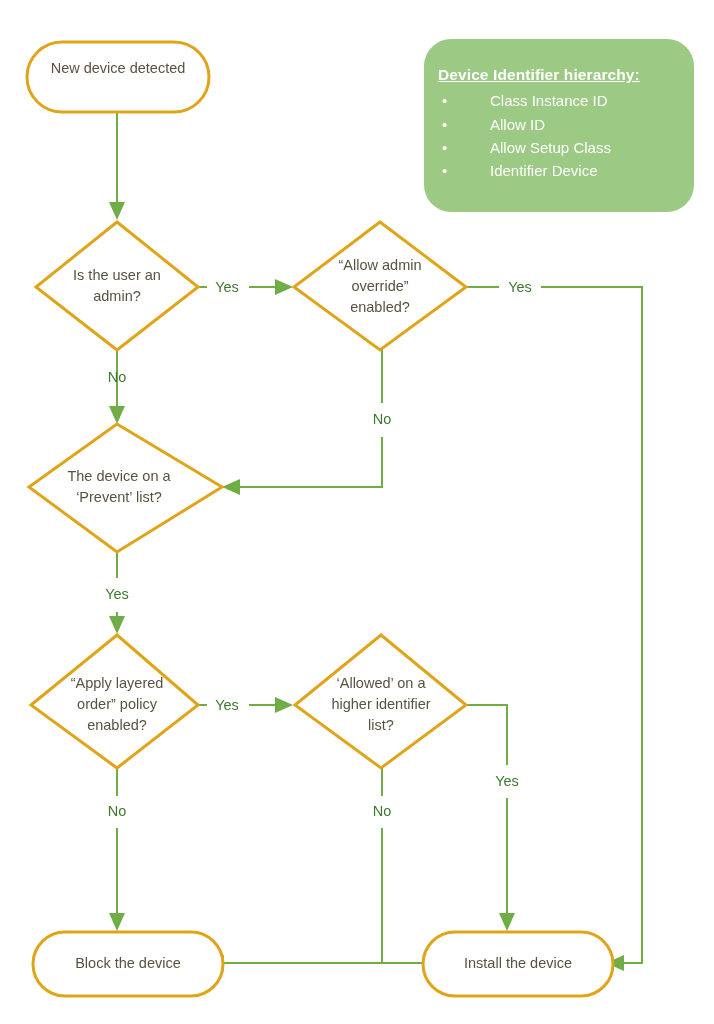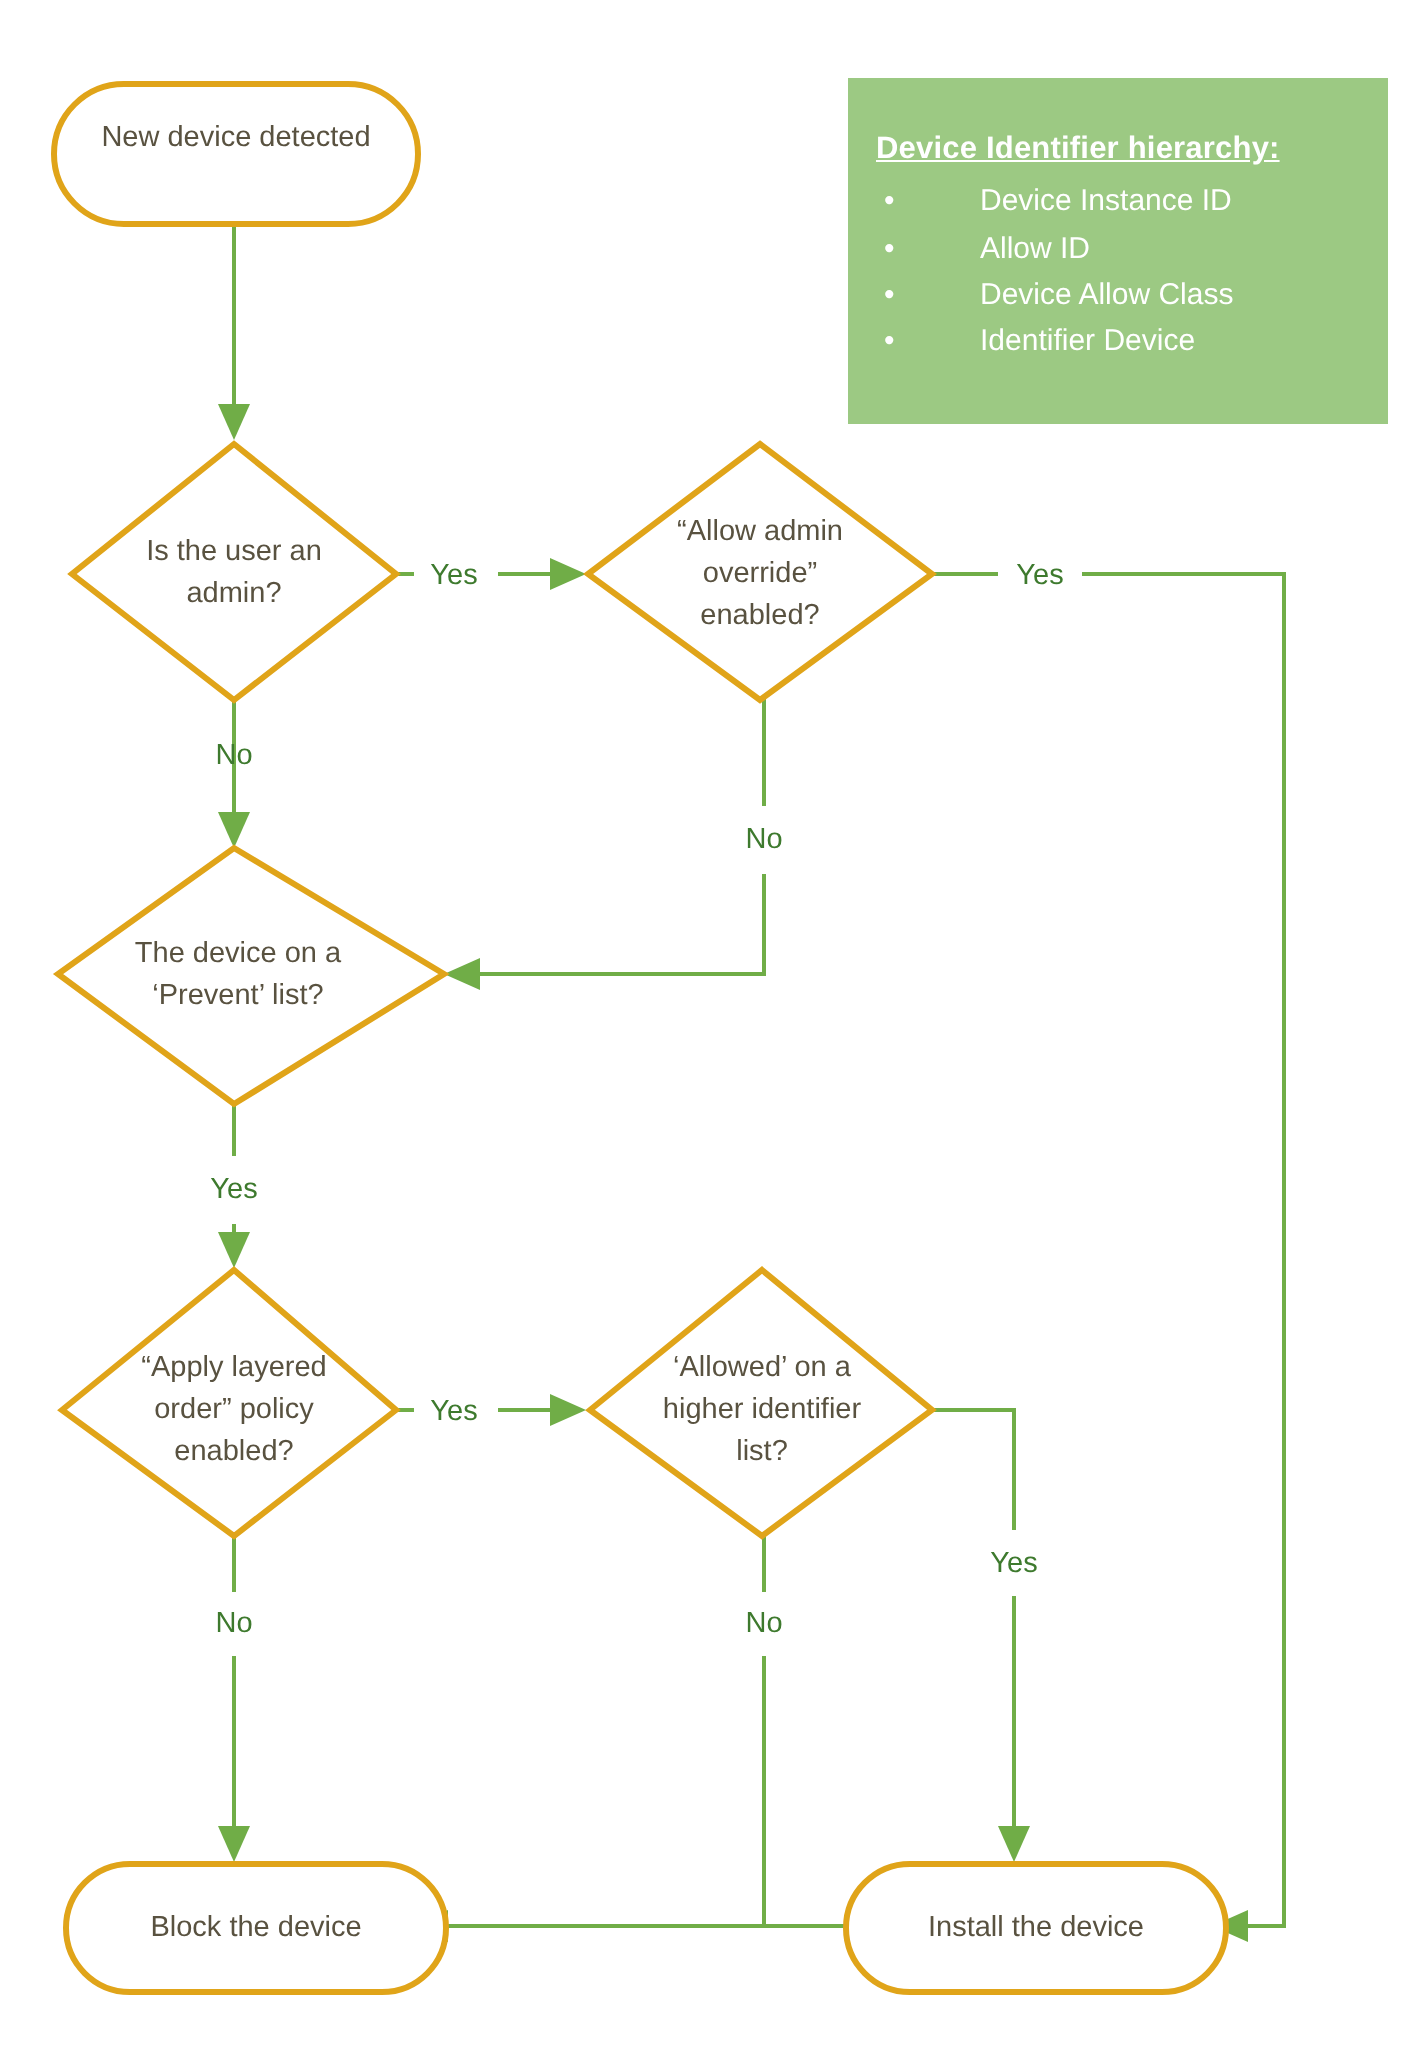--- a/index.html
+++ b/index.html
@@ -54,20 +54,21 @@
   }
   .legend-box {
     position: absolute;
     left: 424px;
     top: 39px;
     width: 270px;
     height: 173px;
     background: #9CC983;
     box-sizing: border-box;
     padding: 26px 0 0 14px;
+    border-radius: 27px;
   }
   .legend-title {
     font-family: "Liberation Sans", sans-serif;
     font-size: 15.5px;
     font-weight: bold;
     color: #ffffff;
     text-decoration: underline;
     letter-spacing: 0.1px;
     margin: 0 0 5px 0;
     line-height: 1.25;
@@ -216,29 +217,29 @@
       <text class="node-label" x="518" y="964">Install the device</text>
     </g>
 
   </svg>
 
   <div class="legend-box">
     <div class="legend-title">Device Identifier hierarchy:</div>
     <ul class="legend-list">
       <li>
         <span class="legend-bullet">•</span>
-        <span>Device Instance ID</span>
+        <span>Class Instance ID</span>
       </li>
       <li>
         <span class="legend-bullet">•</span>
         <span>Allow ID</span>
       </li>
       <li>
         <span class="legend-bullet">•</span>
-        <span>Device Allow Class</span>
+        <span>Allow Setup Class</span>
       </li>
       <li>
         <span class="legend-bullet">•</span>
         <span>Identifier Device</span>
       </li>
     </ul>
   </div>
 
 </div>
 

